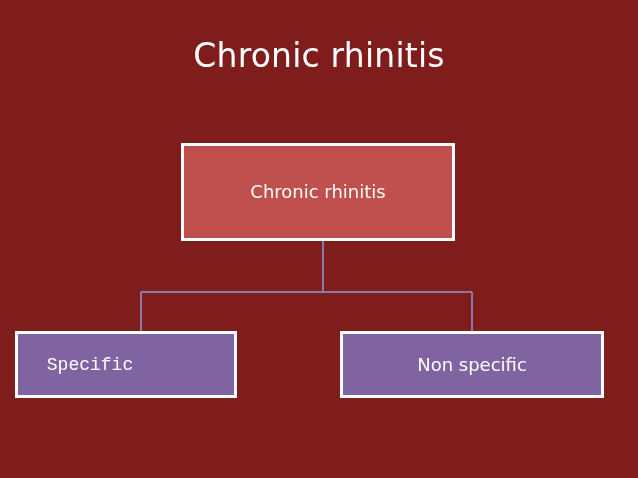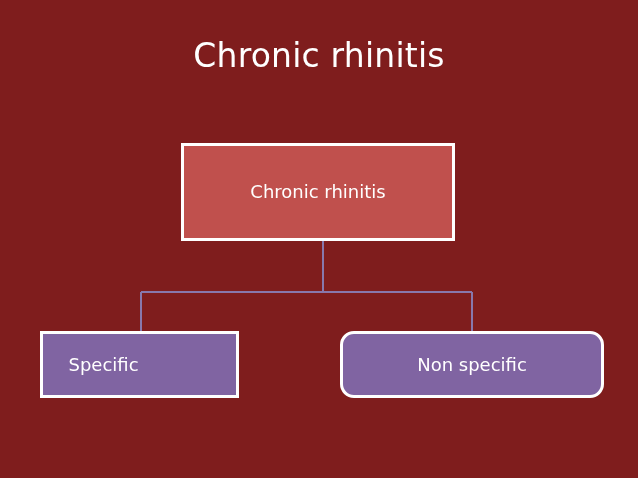--- a/index.html
+++ b/index.html
@@ -66,38 +66,38 @@
     width: 274px;
     height: 98px;
     background: #c0504d;
   }
 
   .node-leaf {
     background: #8064a2;
   }
 
   #node-specific {
-    left: 40px;
+    left: 15px;
     top: 331px;
-    width: 199px;
+    width: 222px;
     height: 67px;
+    font-family: Liberation Mono, monospace;
   }
 
   
   #node-specific .node-label {
     position: relative;
     left: -36px;
   }
 
   #node-non-specific {
     left: 340px;
     top: 331px;
     width: 264px;
     height: 67px;
-    border-radius: 14px;
   }
 
   .node-label {
     pointer-events: none;
   }
 </style>
 </head>
 <body>
 
 <div id="slide">

